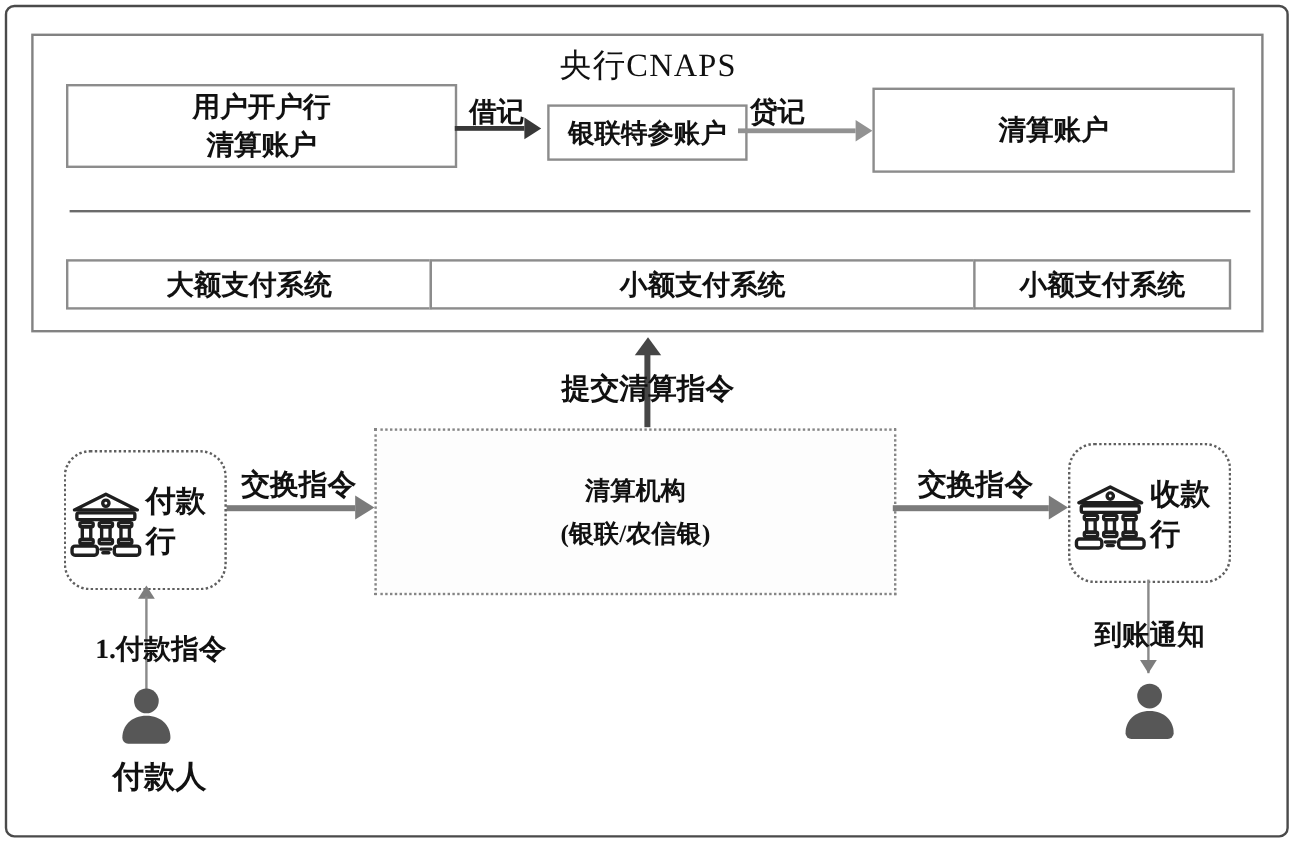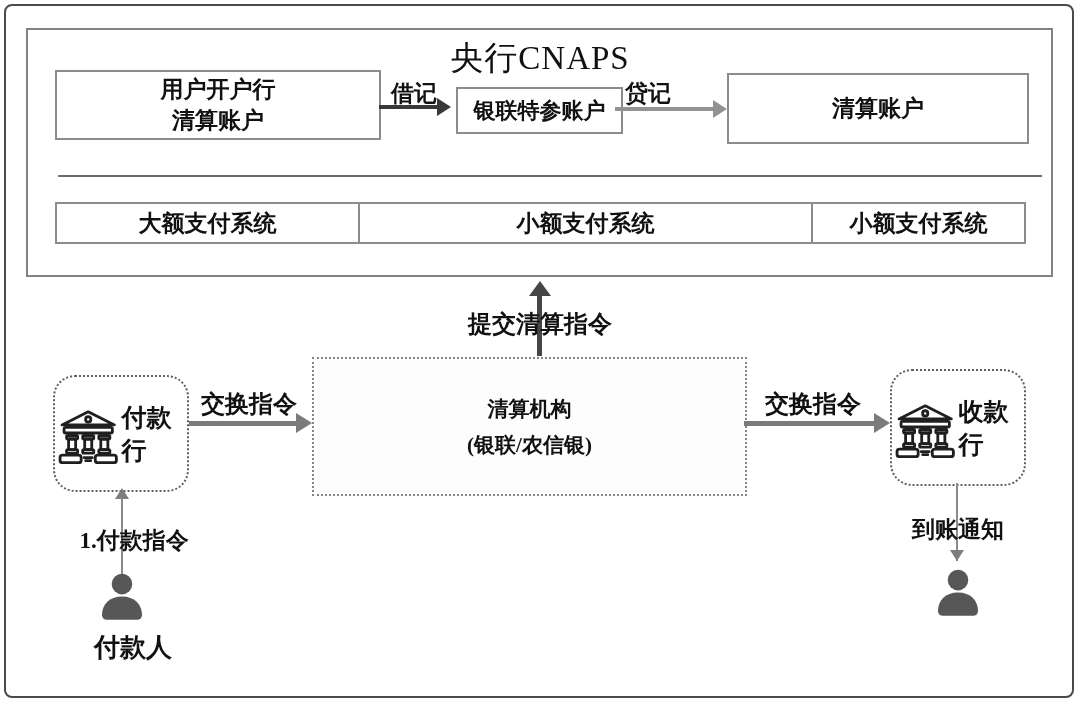--- a/index.html
+++ b/index.html
@@ -12,39 +12,39 @@
     position:absolute;left:4px;top:4px;width:1066px;height:690px;
     border:2px solid #4a4a4a;border-radius:8px;
   }
   
   .cnaps-box{
     position:absolute;left:26px;top:28px;width:1023px;height:245px;
     border:2px solid #828282;background:#fff;
   }
   .cnaps-title{
     position:absolute;left:420px;top:36px;width:240px;text-align:center;
-    font-size:33px;font-weight:500;letter-spacing:1px;
+    font-size:27px;font-weight:500;letter-spacing:1px;
   }
   .acct-box{
     position:absolute;border:2px solid #8c8c8c;background:#fff;
     display:flex;flex-direction:column;align-items:center;justify-content:center;
     font-size:23px;font-weight:600;line-height:31px;text-align:center;
   }
   .user-bank{left:55px;top:70px;width:322px;height:66px;}
   .unionpay{left:456px;top:87px;width:163px;height:43px;font-size:22px;}
   .merchant-bank{left:727px;top:73px;width:298px;height:67px;}
   .arrow-label{
     position:absolute;text-align:center;font-size:23px;font-weight:600;z-index:5;
   }
   .divider{
     position:absolute;left:58px;top:175px;width:984px;height:0;
     border-top:2px solid #6b6b6b;
   }
   .sys-cell{
-    position:absolute;top:202px;height:42px;border:2px solid #8c8c8c;background:#fff;
+    position:absolute;top:216px;height:42px;border:2px solid #8c8c8c;background:#fff;
     display:flex;align-items:center;justify-content:center;
     font-size:23px;font-weight:600;box-sizing:border-box;
   }
   
   .shaft-h{position:absolute;}
   .head-right{position:absolute;width:0;height:0;}
   .head-up{position:absolute;width:0;height:0;}
   .head-down{position:absolute;width:0;height:0;}
   
   .debit-arrow .shaft-h{left:0;top:7px;width:58px;height:4px;background:#383838;}

